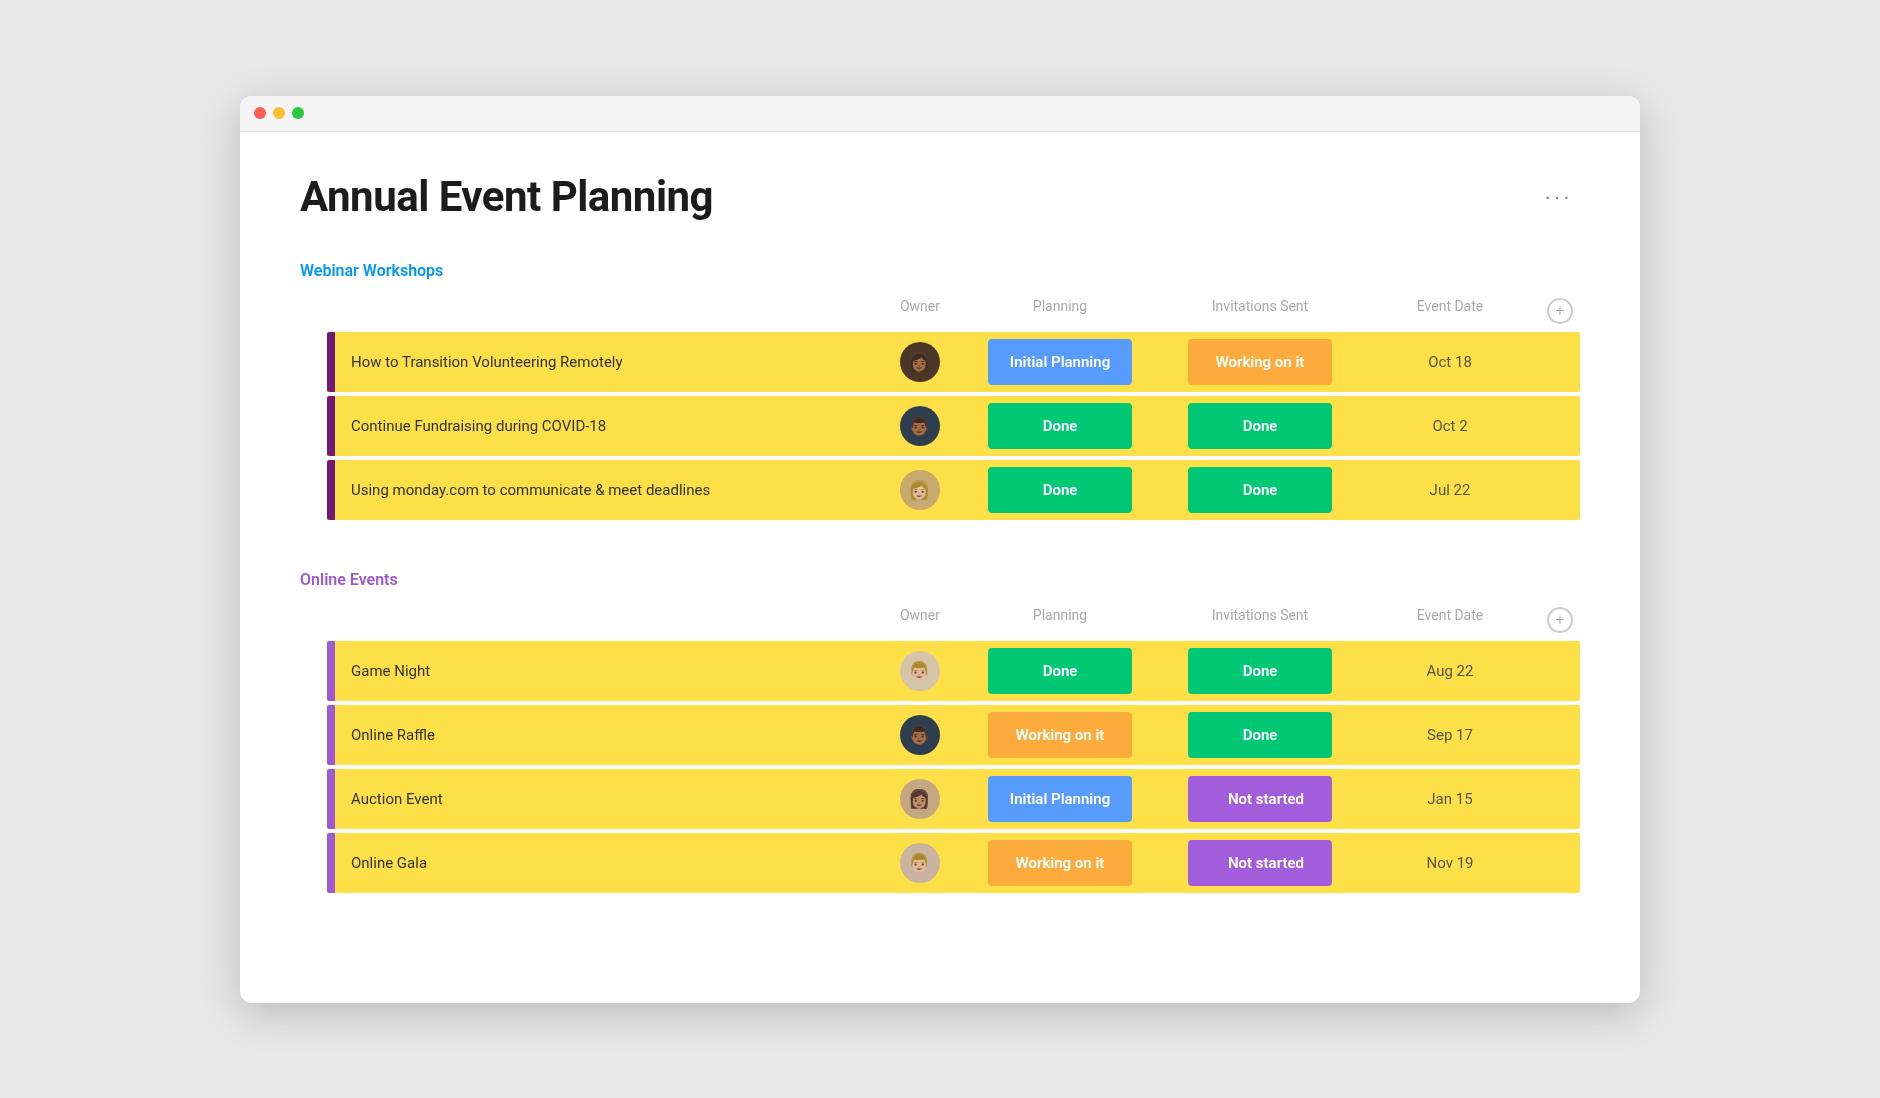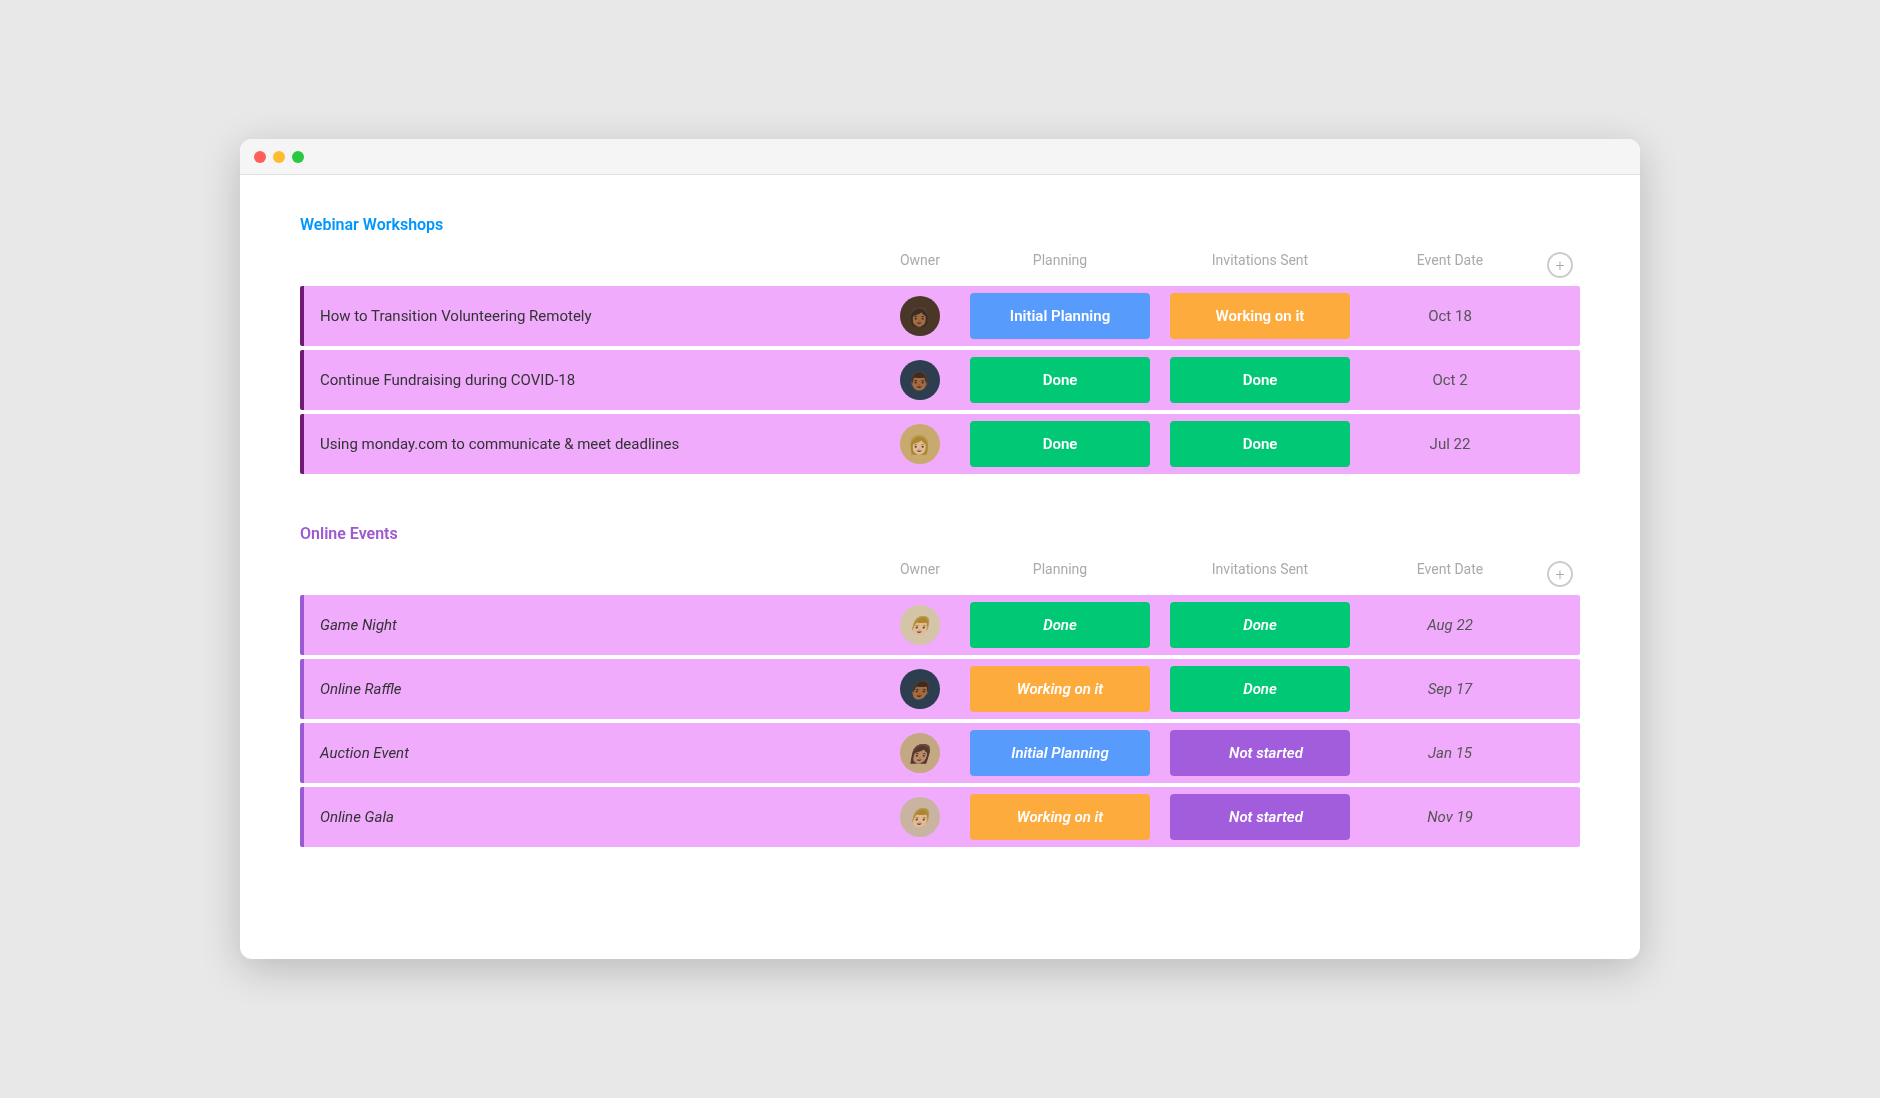--- a/index.html
+++ b/index.html
@@ -86,29 +86,29 @@
       font-weight: 400;
     }
     .table-header .col-owner { text-align: center; }
     .table-header .col-planning { text-align: center; }
     .table-header .col-invitations { text-align: center; }
     .table-header .col-eventdate { text-align: center; }
     .table-row {
       display: grid;
       grid-template-columns: 1fr 80px 200px 200px 180px 40px;
       align-items: center;
-      background: #f0abfc;
-      border-left: 4px solid #701a75;
+      background: #fde047;
+      border-left: 8px solid #701a75;
       margin-bottom: 4px;
       min-height: 60px;
       border-radius: 2px;
+      margin-left: 27px;
     }
     .table-row.purple-border {
       border-left-color: #9c59d1;
-      font-style: italic;
     }
     .row-name {
       padding: 0 16px;
       font-size: 15px;
       color: #333;
       font-weight: 400;
     }
     .row-owner {
       display: flex;
       justify-content: center;
@@ -135,21 +135,21 @@
     .status-cell {
       display: flex;
       justify-content: center;
       align-items: center;
       padding: 4px 6px;
     }
     .status-badge {
       display: flex;
       align-items: center;
       justify-content: center;
-      width: 180px;
+      width: 144px;
       height: 46px;
       border-radius: 4px;
       font-size: 15px;
       font-weight: 600;
       color: #fff;
     }
     .badge-blue { background: #579bfc; }
     .badge-orange { background: #fdab3d; }
     .badge-green { background: #00c875; }
     .badge-purple { background: #a25ddc; padding-left: 12px; }
@@ -180,20 +180,24 @@
 <body>
 
 <div class="window">
   <div class="title-bar">
     <div class="dot red"></div>
     <div class="dot yellow"></div>
     <div class="dot green"></div>
   </div>
 
   <div class="content">
+    <div class="page-header">
+      <h1 class="page-title">Annual Event Planning</h1>
+      <button class="more-btn">···</button>
+    </div>
 
     <div class="section">
       <h2 class="section-title blue">Webinar Workshops</h2>
 
       <div class="table-wrapper">
         <div class="table-header">
           <div></div>
           <div class="col-owner">Owner</div>
           <div class="col-planning">Planning</div>
           <div class="col-invitations">Invitations Sent</div>

